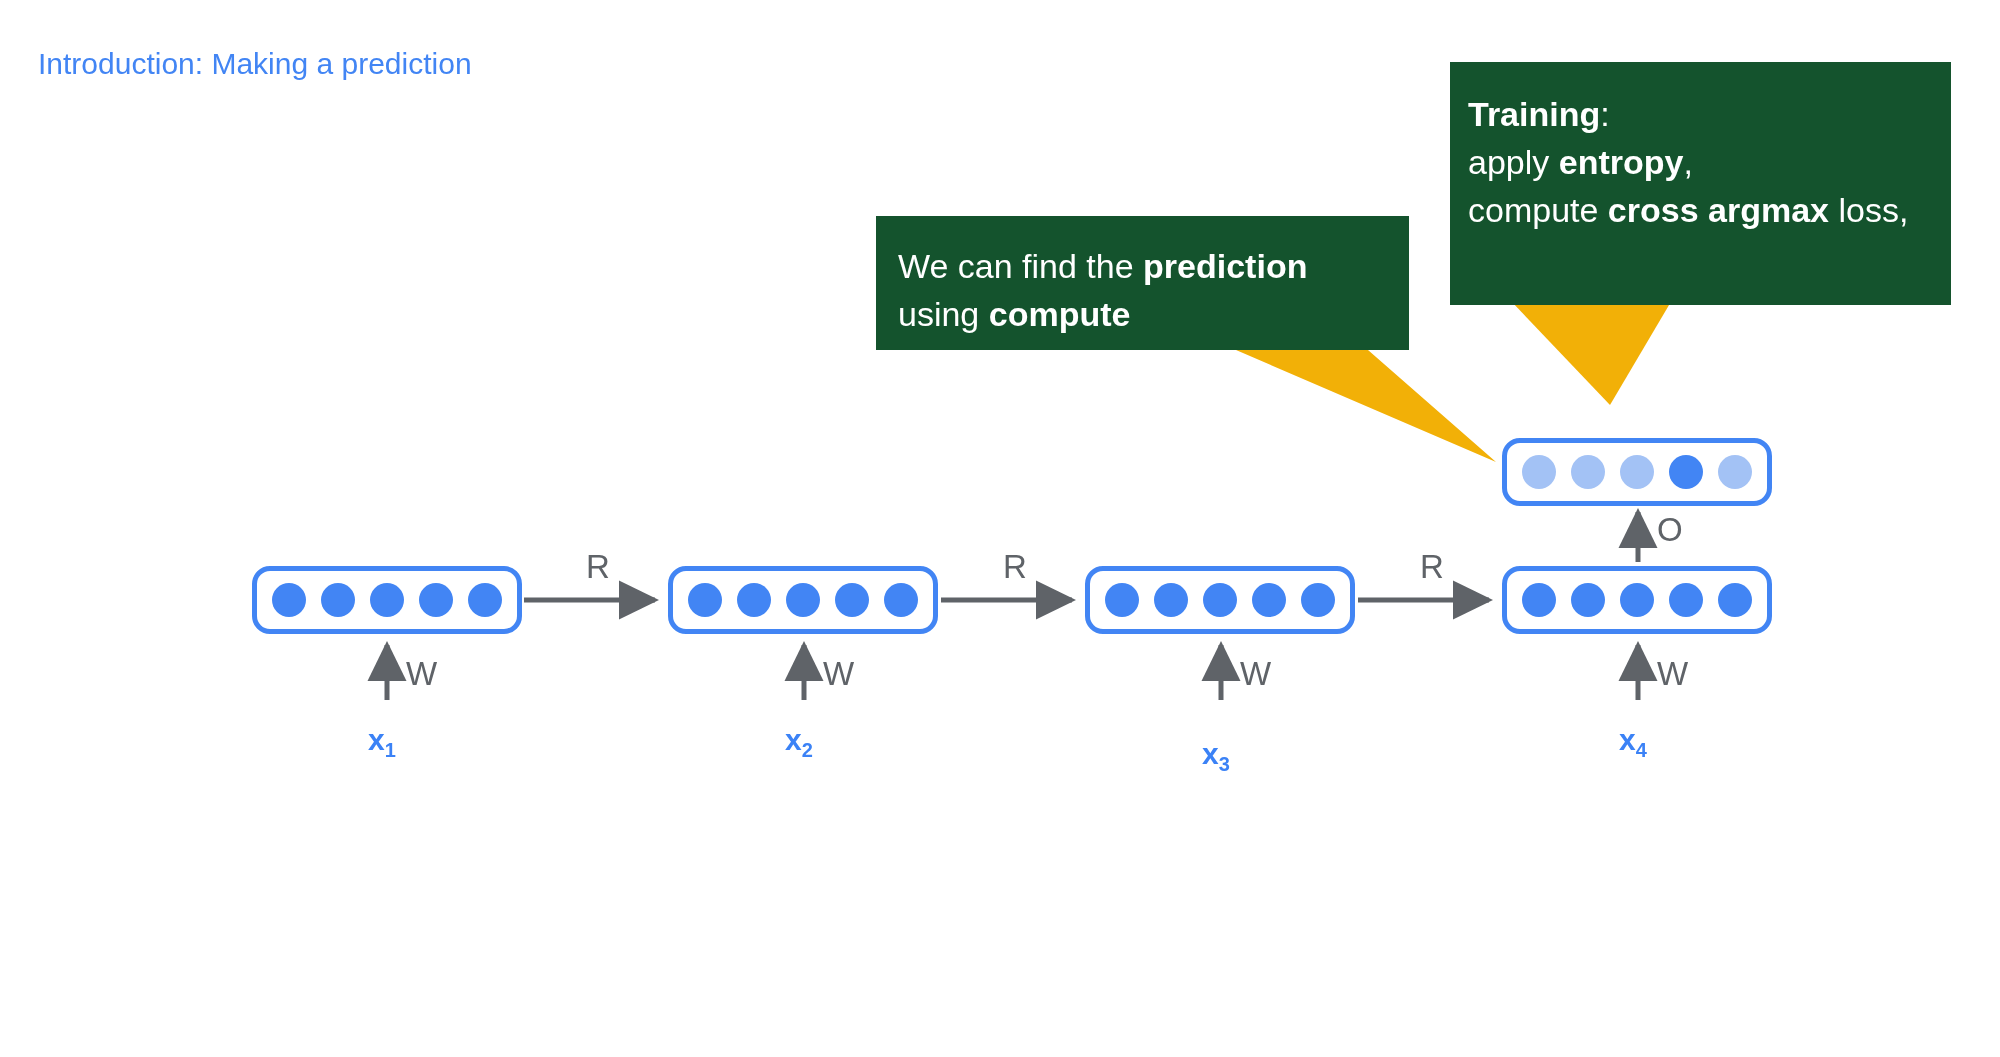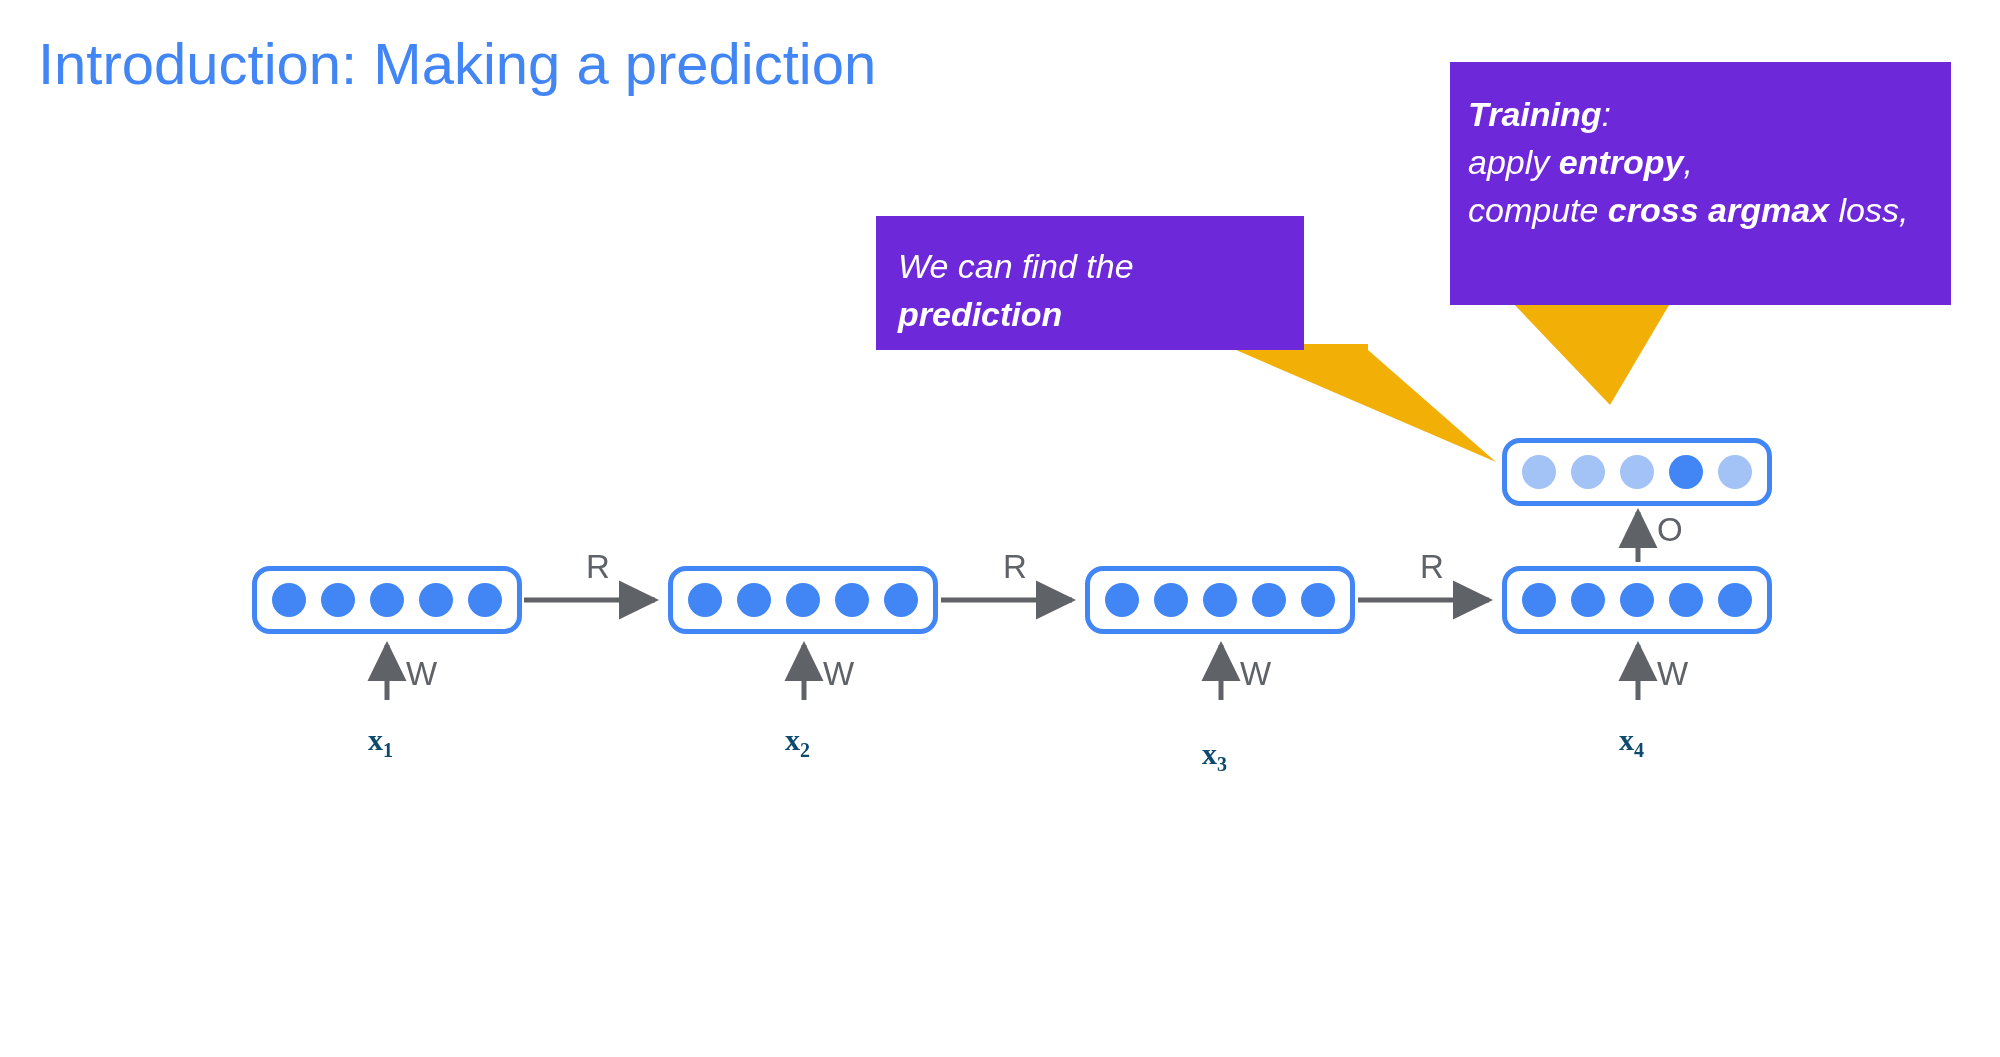--- a/index.html
+++ b/index.html
@@ -13,34 +13,33 @@
     position: relative;
     overflow: hidden;
     font-family: "Liberation Sans", sans-serif;
   }
 
   
   #slide-title {
     position: absolute;
     left: 38px;
     top: 38px;
-    font-size: 58px;
+    font-size: 30px;
     line-height: 52px;
     color: #4285F4;
     font-weight: 400;
     white-space: nowrap;
   }
 
   
   .callout {
     position: absolute;
-    background: #6d28d9;
+    background: #14532d;
     color: #ffffff;
     box-sizing: border-box;
-    font-style: italic;
   }
   .callout-text {
     font-size: 33px;
     line-height: 47px;
     font-weight: 400;
     white-space: pre-wrap;
   }
   .callout-text b { font-weight: 700; }
 
   #callout-training {
@@ -48,21 +47,21 @@
     top: 62px;
     width: 501px;
     height: 243px;
     padding: 28px 0 0 18px;
   }
   #callout-training .callout-text { font-size: 34px; line-height: 48px; }
 
   #callout-argmax {
     left: 876px;
     top: 216px;
-    width: 428px;
+    width: 533px;
     height: 134px;
     padding: 26px 0 0 22px;
   }
   #callout-argmax .callout-text { font-size: 34px; line-height: 48px; }
 
   
   .tail-svg {
     position: absolute;
     overflow: visible;
     pointer-events: none;
@@ -110,25 +109,24 @@
   .lbl {
     position: absolute;
     color: #5F6368;
     font-size: 33px;
     line-height: 36px;
     font-weight: 400;
     white-space: nowrap;
   }
   .lbl-x {
     position: absolute;
-    color: #0c4a6e;
+    color: #3b82f6;
     font-size: 30px;
     font-weight: 700;
     white-space: nowrap;
-    font-family: Liberation Serif, serif;
   }
   .lbl-x sub {
     font-size: 20px;
     font-weight: 700;
   }
 
   #lbl-R1 { left: 586px;  top: 549px; }
   #lbl-R2 { left: 1003px; top: 549px; }
   #lbl-R3 { left: 1420px; top: 549px; }
 

